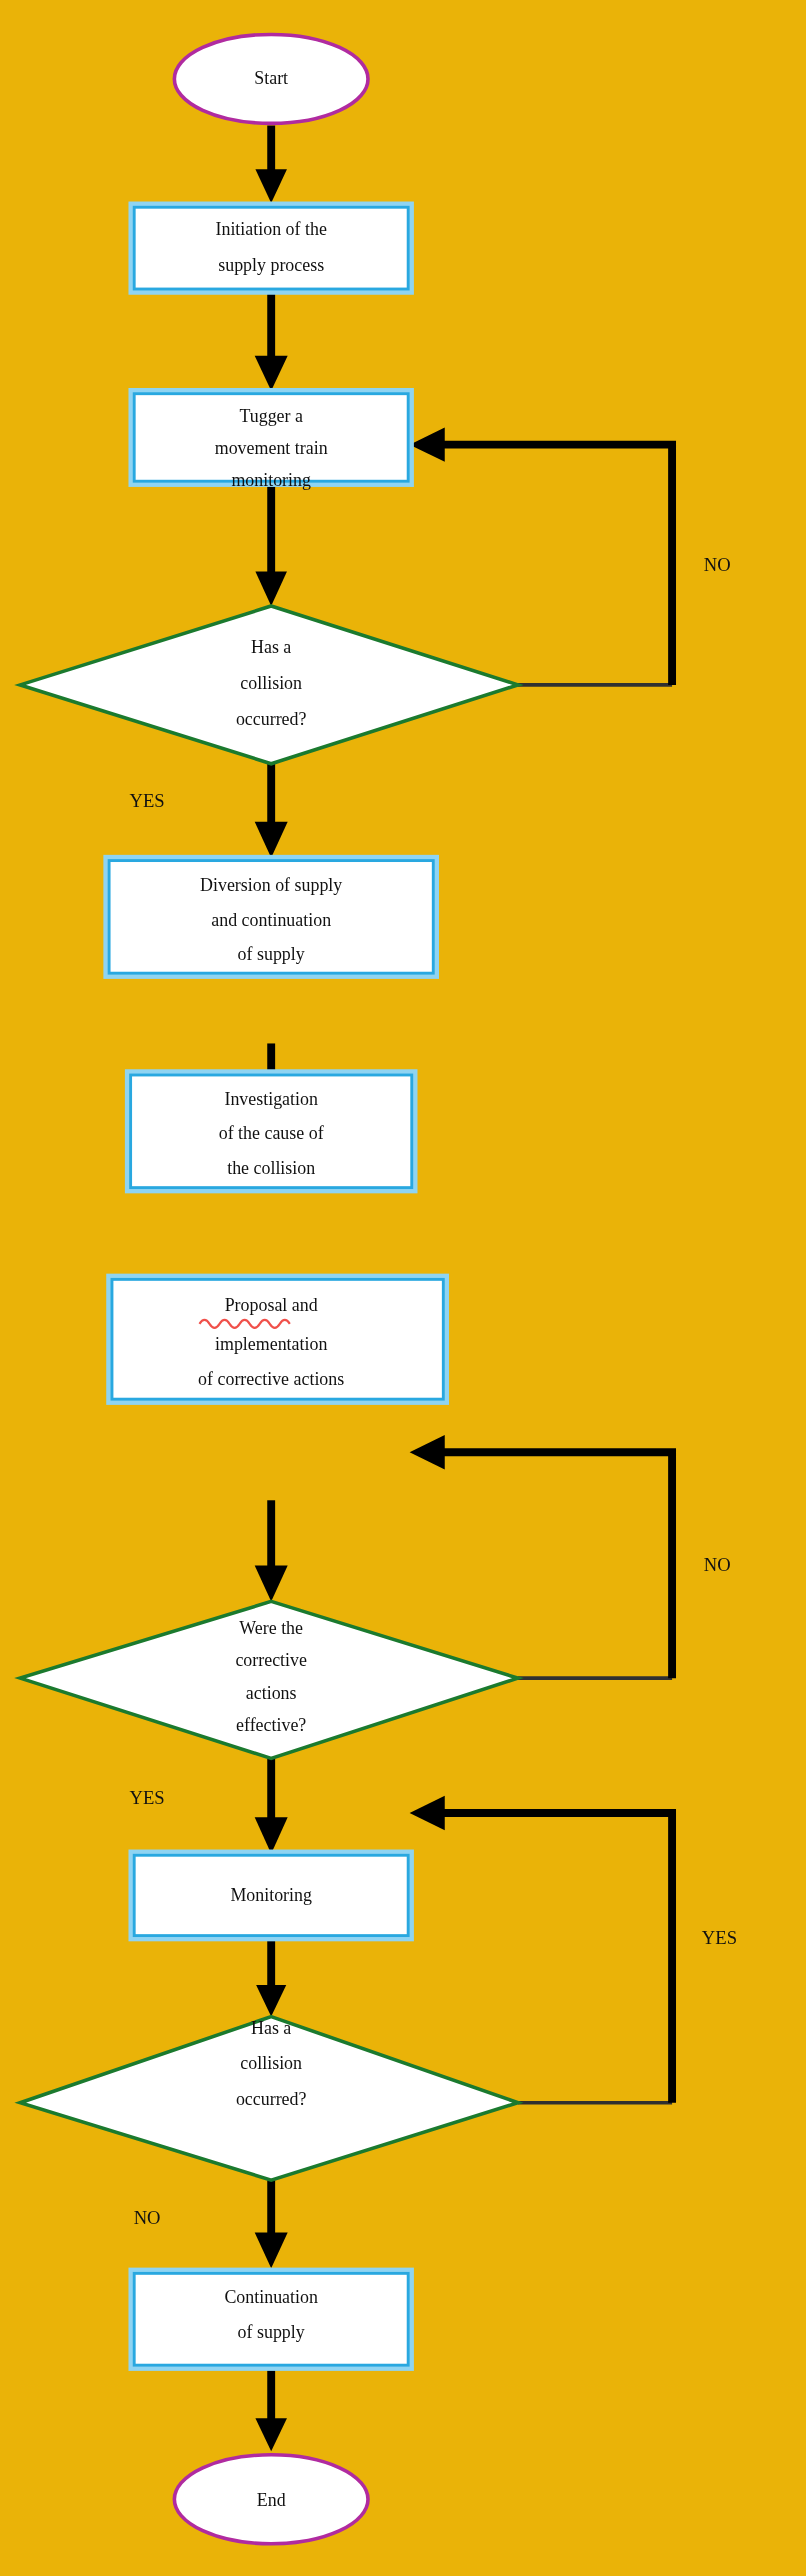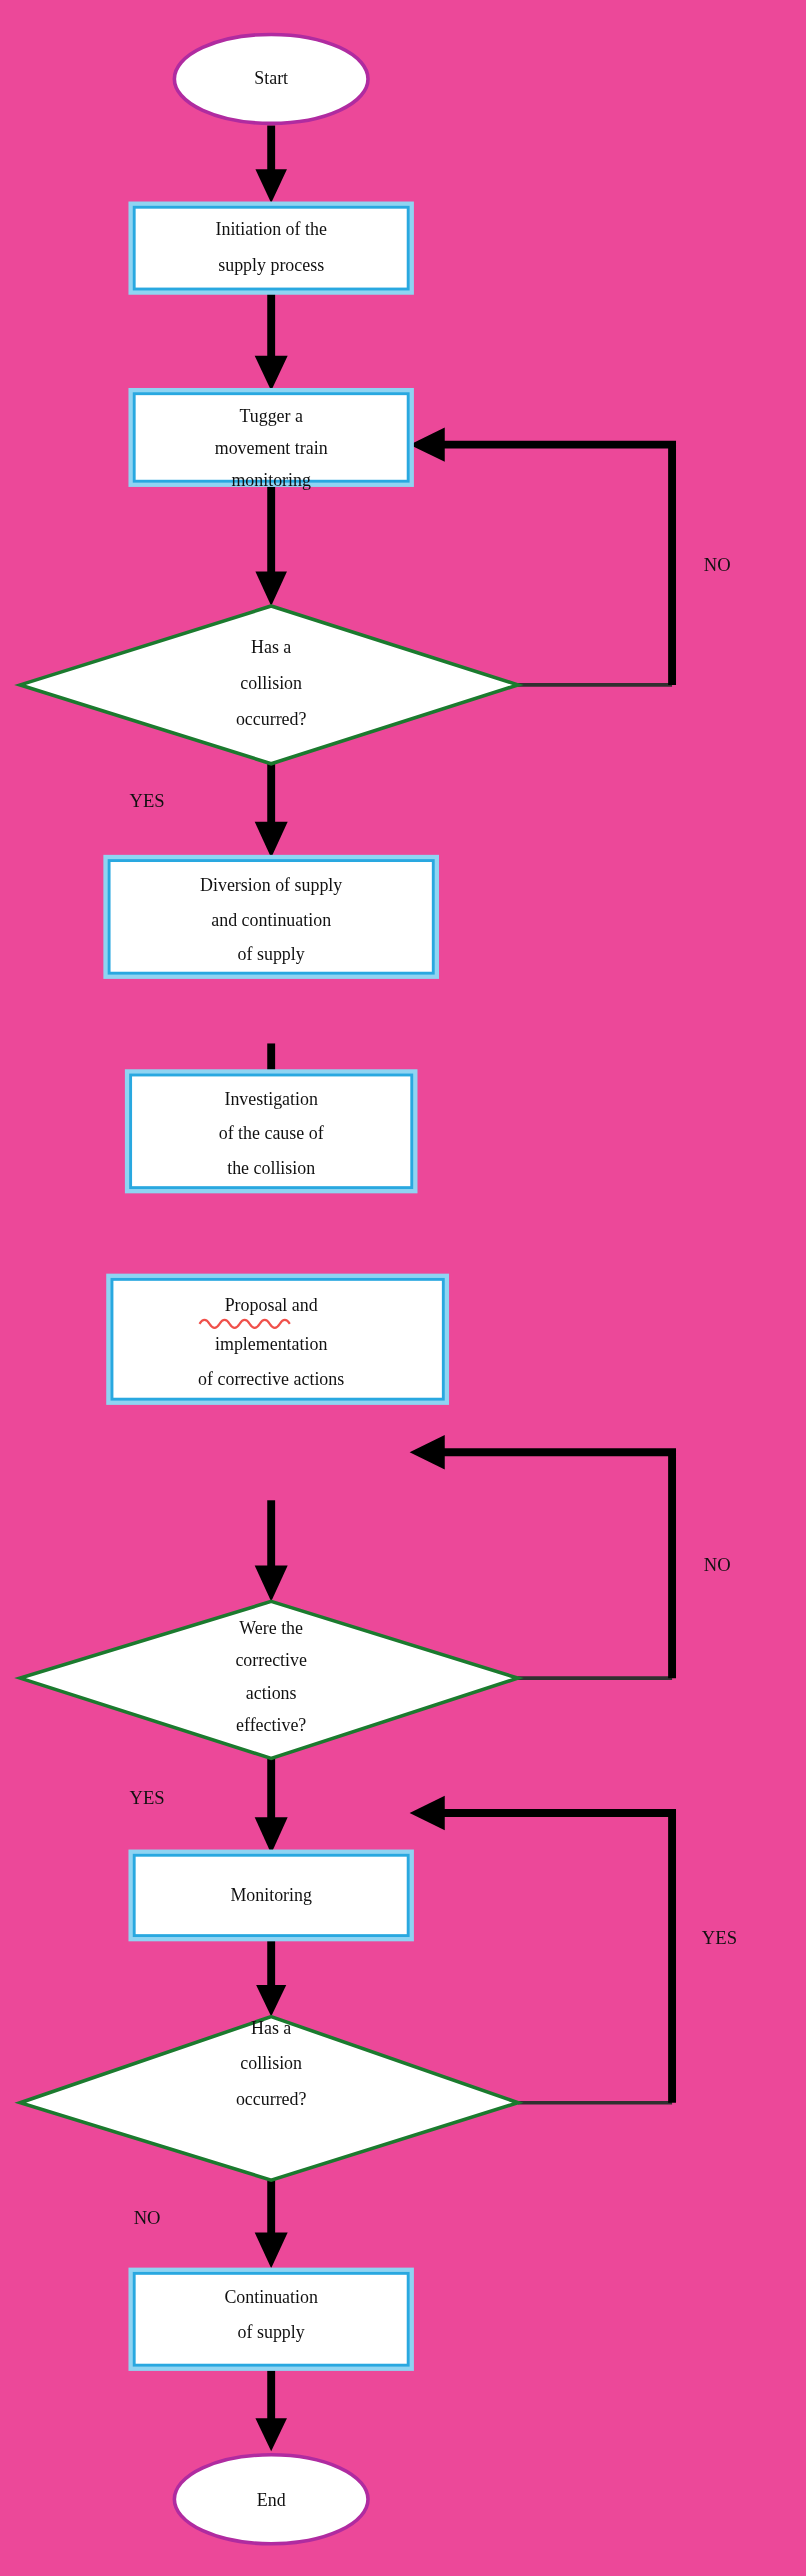--- a/index.html
+++ b/index.html
@@ -10,21 +10,21 @@
   body {
     width: 807px;
     height: 2576px;
     font-family: "Liberation Serif", "DejaVu Serif", serif;
     overflow: hidden;
   }
   #flowchart-root {
     position: relative;
     width: 807px;
     height: 2576px;
-    background: #ec4899;
+    background: #eab308;
   }
   svg.chart-canvas {
     position: absolute;
     top: 0;
     left: 0;
     width: 807px;
     height: 2576px;
     display: block;
   }
   .node-label {

